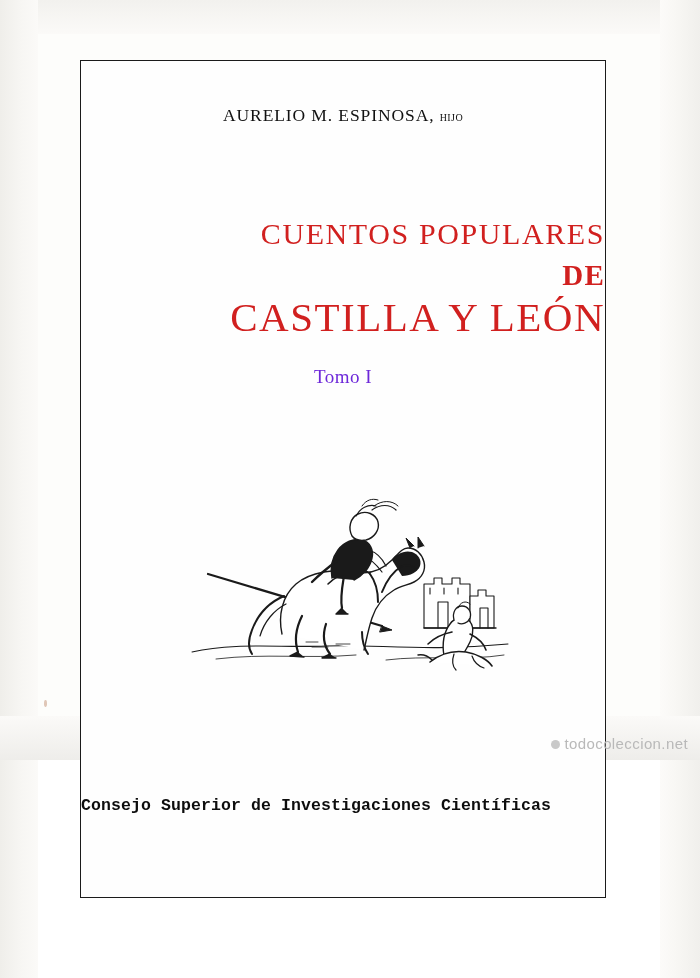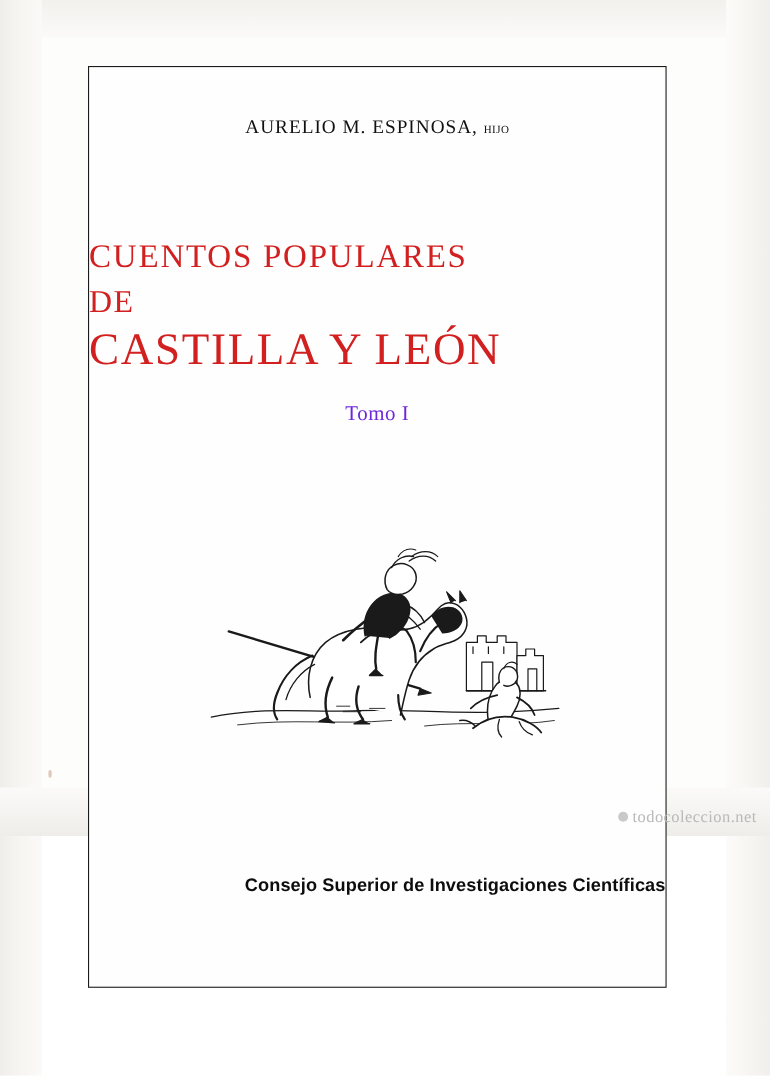--- a/index.html
+++ b/index.html
@@ -72,35 +72,36 @@
   .author .small {
     font-size: 14.5px;
     letter-spacing: 0.4px;
   }
 
   .title-block {
     position: absolute;
     left: 0;
     top: 152px;
     width: 100%;
-    text-align: left;
+    text-align: right;
     color: #d1201f;
     font-family: "Liberation Serif", serif;
     letter-spacing: 1.2px;
   }
   .title-line1 {
     font-size: 30px;
     line-height: 42px;
     font-variant: small-caps;
     letter-spacing: 1.6px;
   }
   .title-line2 {
     font-size: 29px;
     line-height: 41px;
     font-variant: small-caps;
+    font-weight: bold;
   }
   .title-line3 {
     font-size: 41px;
     line-height: 42px;
     font-variant: small-caps;
     letter-spacing: 1.5px;
   }
 
   .volume {
     position: absolute;
@@ -119,33 +120,33 @@
     top: 395px;
     width: 330px;
     height: 230px;
   }
 
   .imprint {
     position: absolute;
     left: 0;
     bottom: 82px;
     width: 100%;
-    text-align: right;
-    font-family: Liberation Sans, sans-serif;
+    text-align: left;
+    font-family: Liberation Mono, monospace;
     font-weight: bold;
     font-size: 16.5px;
     color: #0d0d0d;
     letter-spacing: 0.1px;
   }
 
   .watermark {
     position: absolute;
     right: 12px;
     bottom: 8px;
-    font-family: Liberation Serif, serif;
+    font-family: Liberation Sans, sans-serif;
     font-size: 15px;
     color: #b9b9b9;
     letter-spacing: 0.4px;
   }
   .watermark .dot {
     display: inline-block;
     width: 9px;
     height: 9px;
     border-radius: 50%;
     background: #c9c9c9;

